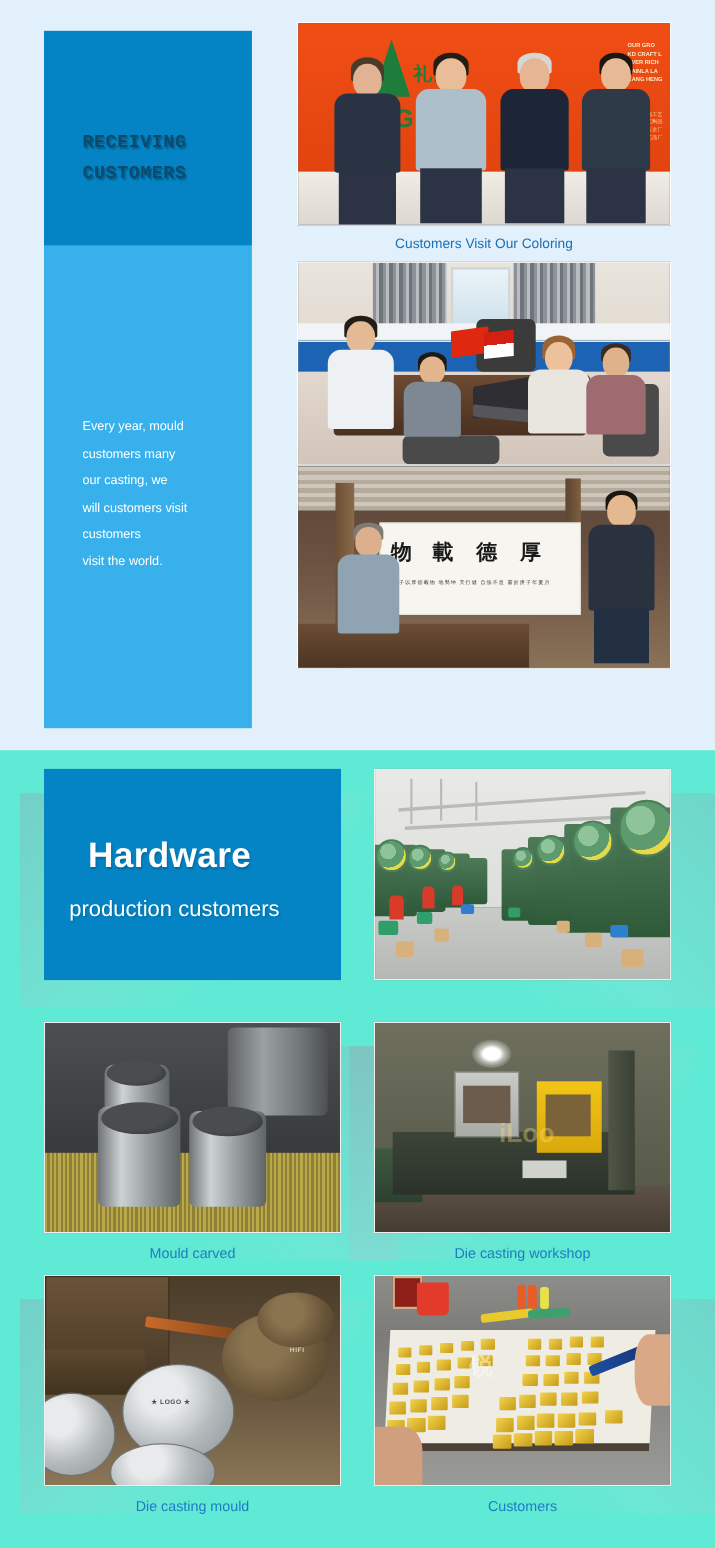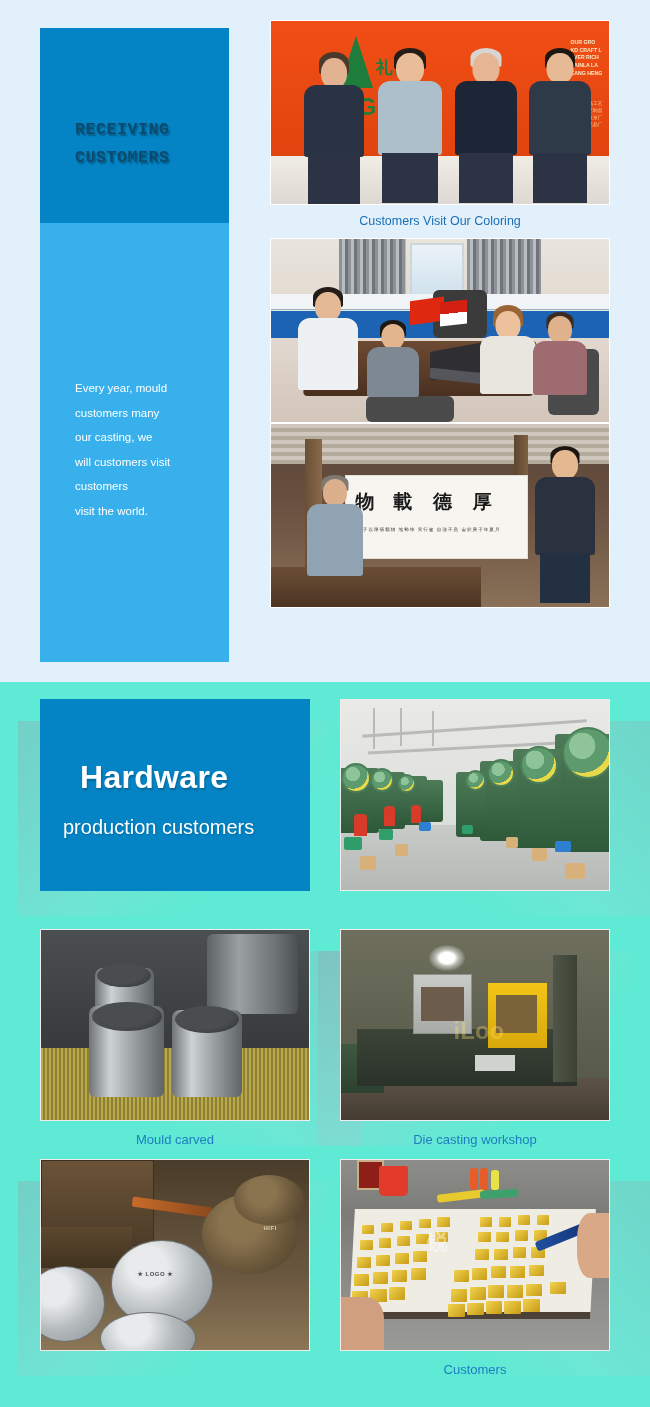--- a/index.html
+++ b/index.html
@@ -531,20 +531,21 @@
           <div class="p7-box2"></div>
           <div class="p7-bar"></div>
           <div class="p7-disc2" style="right:4%;top:18%;width:36%;height:42%;"></div>
           <div class="p7-disc2" style="right:2%;top:8%;width:26%;height:26%;"></div>
           <div class="p7-disc" style="left:26%;top:42%;width:38%;height:46%;"></div>
           <div class="p7-disc" style="left:-6%;top:56%;width:30%;height:40%;"></div>
           <div class="p7-disc" style="left:22%;top:80%;width:36%;height:28%;"></div>
           <div class="p7-eng" style="left:36%;top:58%;">★ LOGO ★</div>
           <div class="p7-eng" style="right:12%;top:34%;color:#d8cbb0;">HIFI</div>
         </div>
+        <div class="hw-caption">Die casting mould</div>
       </div>
 
       <div class="hw-cell">
         <div class="hw-shadow right"></div>
         <div class="hw-tile">
           <div class="p8-bg"></div>
           <div class="p8-mach"></div>
           <div class="p8-bucket"></div>
           <div class="p8-bottle" style="left:48%;top:4%;width:3%;height:12%;background:#e85c2a;"></div>
           <div class="p8-bottle" style="left:52%;top:4%;width:3%;height:12%;background:#e85c2a;"></div>

